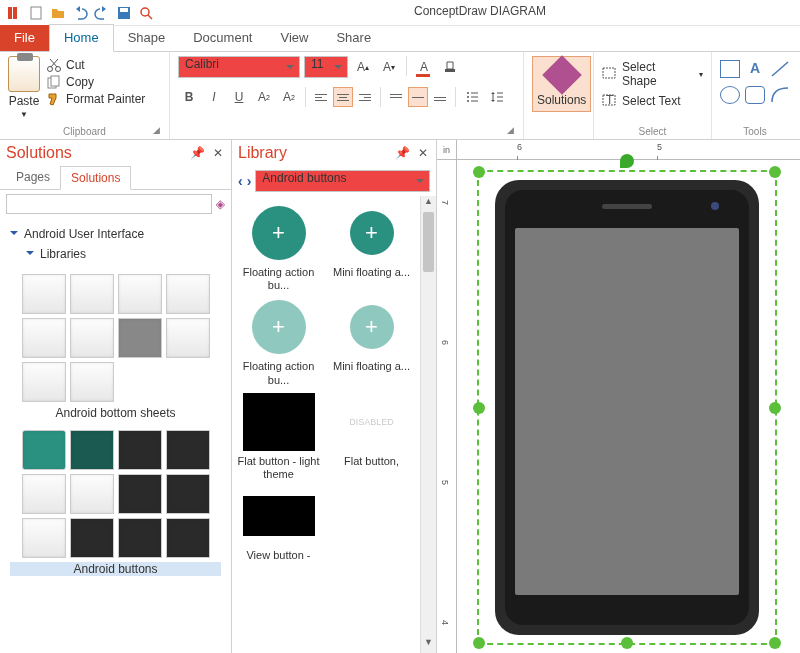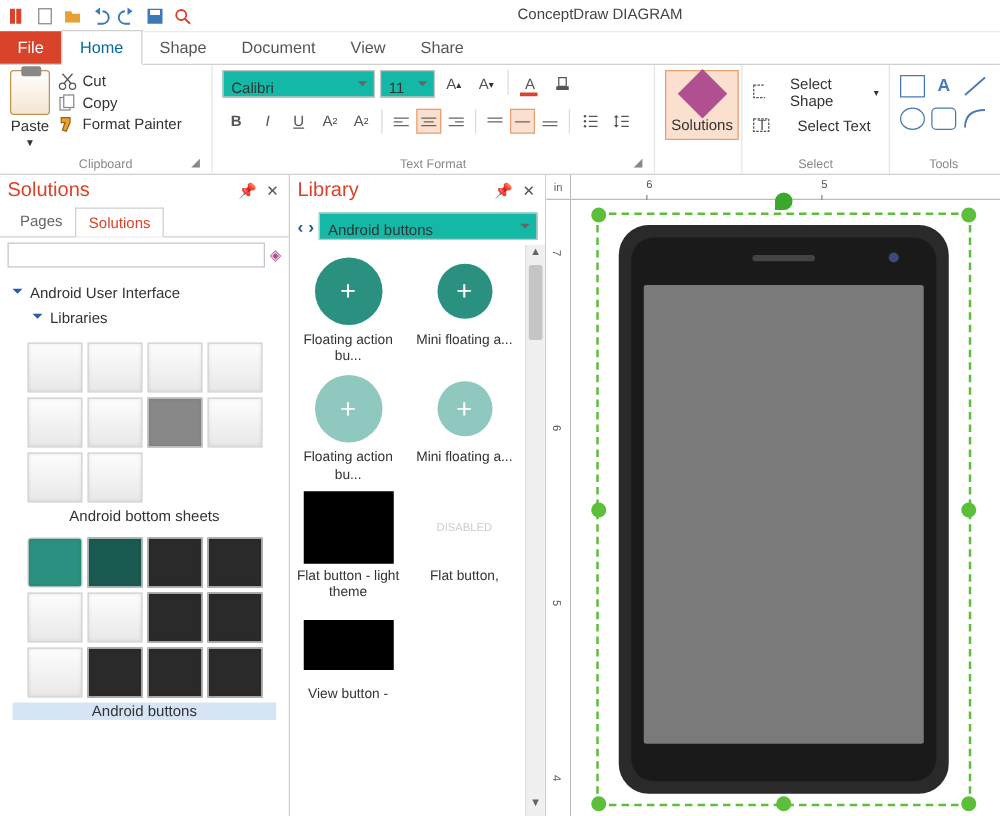--- a/index.html
+++ b/index.html
@@ -15,37 +15,37 @@
 .group{border-right:1px solid #e5e5e5;padding:4px 8px 2px;display:flex;flex-direction:column;justify-content:space-between;position:relative}
 .group-label{text-align:center;font-size:10px;color:#888;margin-top:2px}
 .group-body{flex:1;display:flex;align-items:flex-start;gap:6px}
 .paste-col{display:flex;flex-direction:column;align-items:center;justify-content:flex-start;gap:2px}
 .paste-col .big{width:32px;height:36px;border:1px solid #c09050;background:linear-gradient(#fff,#f5e5d0);border-radius:3px;position:relative}
 .paste-col .big::after{content:"";position:absolute;top:-4px;left:8px;width:16px;height:8px;background:#888;border-radius:2px}
 .cb-list{display:flex;flex-direction:column;gap:3px;padding-top:2px}
 .cb-item{display:flex;align-items:center;gap:4px;font-size:12px;color:#333;cursor:pointer}
 .cb-item .mi{width:16px;height:14px}
 .font-sel{display:flex;gap:4px;margin-bottom:4px}
-.combo{height:22px;border:1px solid #c5c5c5;background:#14b8a6;display:flex;align-items:flex-end;padding:0 18px 0 6px;position:relative;font-size:12px}
+.combo{height:22px;border:1px solid #c5c5c5;background:#ef4444;display:flex;align-items:flex-start;padding:0 18px 0 6px;position:relative;font-size:12px}
 .combo::after{content:"";position:absolute;right:5px;top:8px;border:4px solid transparent;border-top-color:#666}
 .btn-row{display:flex;gap:3px;align-items:center}
 .rb{width:22px;height:22px;display:flex;align-items:center;justify-content:center;font-size:12px;color:#555;cursor:pointer}
 .rb.bold{font-weight:bold}
 .rb.ital{font-style:italic}
 .rb.ul{text-decoration:underline}
 .rb svg{width:14px;height:14px}
 .vsep{width:1px;height:20px;background:#ddd;margin:0 2px}
 .align-grid{display:flex;gap:2px}
 .al{width:20px;height:20px;border:1px solid transparent;display:flex;flex-direction:column;justify-content:center;gap:2px;padding:3px;cursor:pointer}
 .al span{height:1px;background:#666;display:block}
 .al.sel{background:#fbe0cf;border-color:#e8a070}
 .sol-btn{width:60px;display:flex;flex-direction:column;align-items:center;gap:4px;padding:4px;background:#fbe0cf;border:1px solid #e8a070;cursor:pointer}
 .sol-btn .diamond{width:28px;height:28px;background:#b05090;transform:rotate(45deg)}
 .sel-list{display:flex;flex-direction:column;gap:6px;padding-top:4px}
-.sel-item{display:flex;align-items:center;gap:20px;cursor:pointer;font-size:12px}
+.sel-item{display:flex;align-items:center;gap:4px;cursor:pointer;font-size:12px}
 .shape-row{display:flex;gap:5px;padding-top:4px}
 .sh{width:20px;height:18px;border:1.5px solid #4a7ab8;cursor:pointer}
 .sh.text{border:none;color:#4a7ab8;font-size:14px;font-weight:bold;text-align:center}
 .sh.ellipse{border-radius:50%}
 .dlg-launch{position:absolute;bottom:2px;right:4px;width:12px;height:12px;font-size:9px;color:#888;cursor:pointer}
 .workspace{display:flex;height:513px}
 .panel{background:#fff;border-right:1px solid #d0d0d0;display:flex;flex-direction:column}
 .panel.sol{width:232px}
 .panel.lib{width:205px}
 .panel-head{display:flex;align-items:center;padding:4px 6px;gap:6px}
@@ -275,21 +275,20 @@
             <svg viewBox="0 0 14 14">
               <path d="M3 2l-2 2h4zM3 12l-2-2h4z" fill="#555"></path>
               <line x1="3" y1="3" x2="3" y2="11" stroke="#555"></line>
               <line x1="7" y1="3" x2="13" y2="3" stroke="#555"></line>
               <line x1="7" y1="7" x2="13" y2="7" stroke="#555"></line>
               <line x1="7" y1="11" x2="13" y2="11" stroke="#555"></line>
             </svg>
           </div>
       </div>
     </div>
-    <div class="group-label">Text Format</div>
     <div class="dlg-launch">◢</div>
   </div>
 
   <div class="group" style="width:70px">
     <div class="group-body">
       <div class="sol-btn">
         <div class="diamond"></div>
         <span>Solutions</span>
       </div>
     </div>

